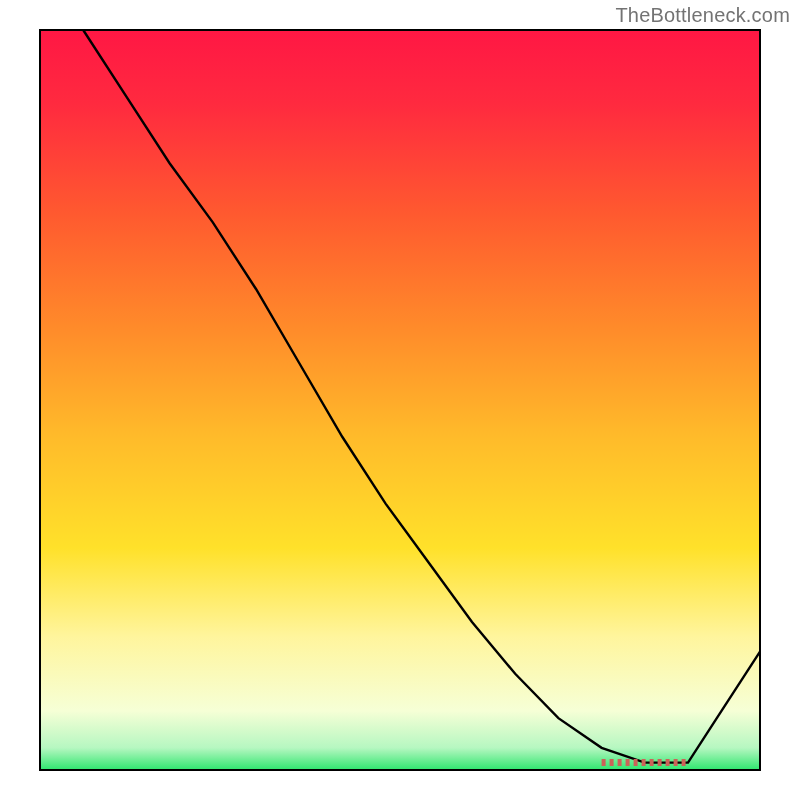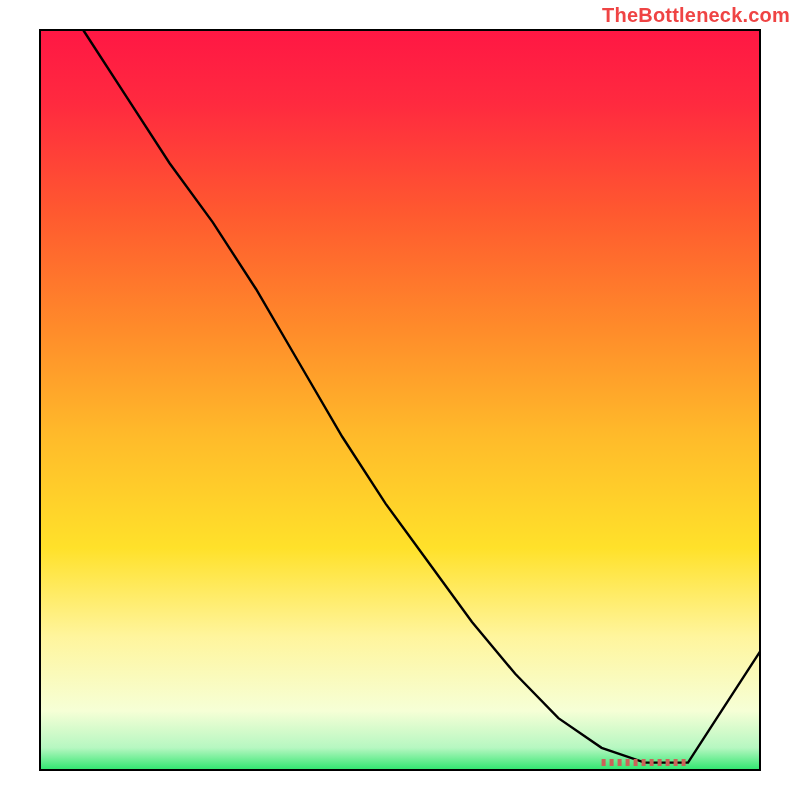--- a/index.html
+++ b/index.html
@@ -14,22 +14,22 @@
   .wrap {
     position: relative;
     width: 800px;
     height: 800px;
   }
   .attribution {
     position: absolute;
     top: 4px;
     right: 10px;
     font-size: 20px;
-    color: #ef4444;
-    font-weight: 700;
+    color: #737373;
+    font-weight: 400;
     letter-spacing: 0.2px;
   }
   svg.chart {
     position: absolute;
     left: 0;
     top: 0;
     width: 800px;
     height: 800px;
     display: block;
   }

